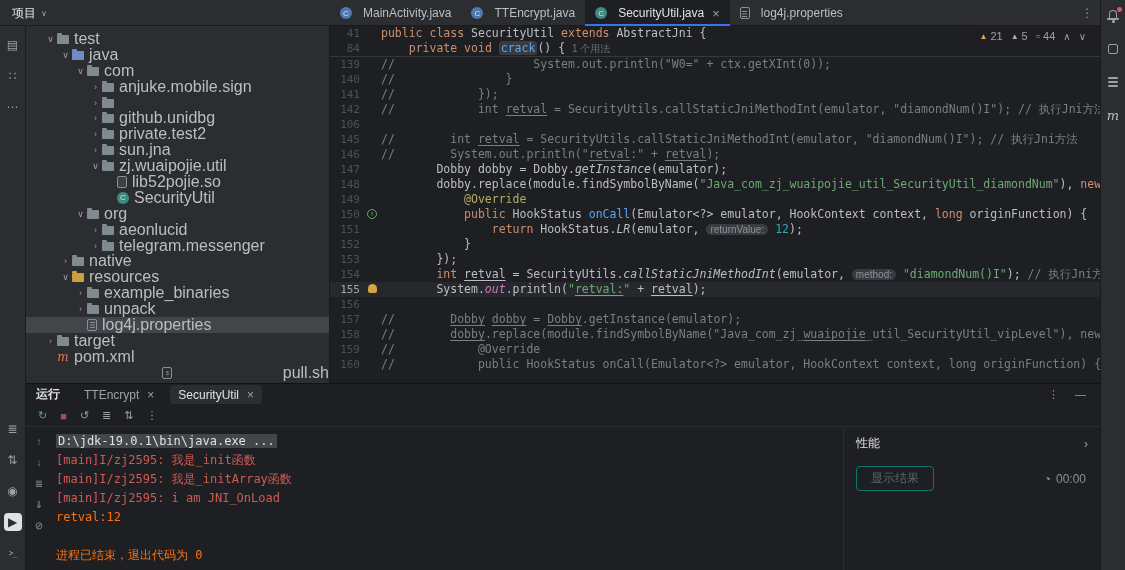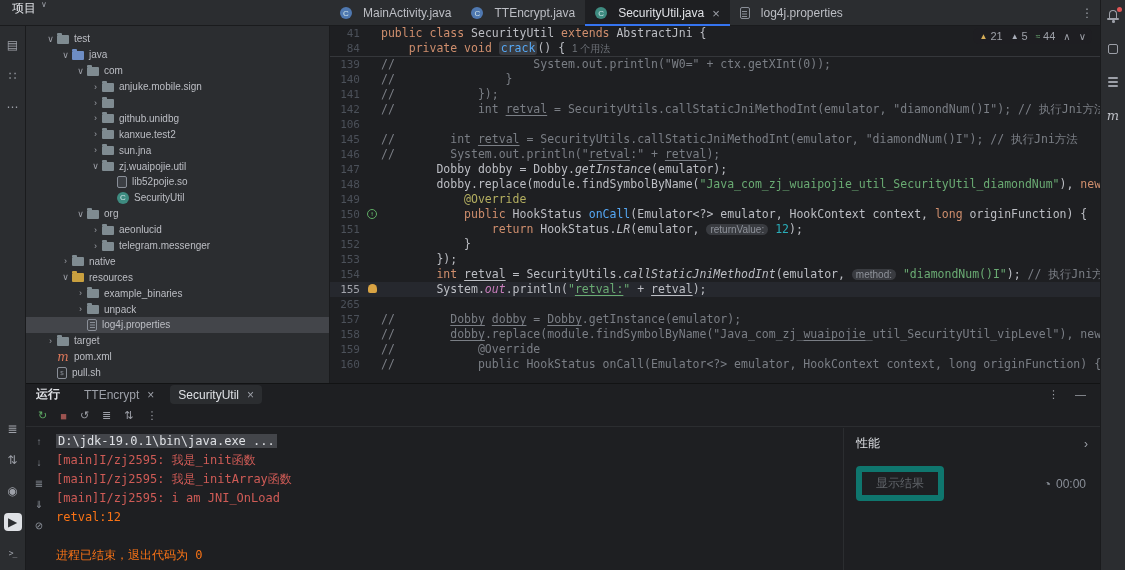--- a/index.html
+++ b/index.html
@@ -2,21 +2,21 @@
 <html><head>
 <meta charset="utf-8">
 <style>
   *{margin:0;padding:0;box-sizing:border-box}
   html,body{width:1125px;height:570px;overflow:hidden}
   body{background:#1e1f22;font-family:"Liberation Sans",sans-serif;color:#bcbec4;font-size:12px;position:relative}
   #root{position:absolute;inset:0}
 
   
   .topbar{position:absolute;left:0;top:0;width:1125px;height:26px;background:#2b2d30;border-bottom:1px solid #1a1b1d;z-index:1}
-  .project-menu{position:absolute;left:0;top:0;height:26px;display:flex;align-items:flex-start;gap:5px;padding:0 12px;color:#dfe1e5}
+  .project-menu{position:absolute;left:0;top:0;height:26px;display:flex;align-items:center;gap:5px;padding:0 12px;color:#dfe1e5}
   .project-menu .chev{font-size:8px;color:#9da0a8}
   .tabs{position:absolute;left:330px;top:0;height:26px;display:flex}
   .tab{display:flex;align-items:center;gap:6px;padding:0 10px;font-size:12px;color:#bcbec4;position:relative;white-space:nowrap}
   .tab.active{background:#1e1f22;color:#dfe1e5}
   .tab.active::after{content:"";position:absolute;left:0;right:0;bottom:0;height:2px;background:#3574f0}
   .tab-close{color:#9da0a8;font-size:13px;margin-left:2px}
   .tabbar-more{position:absolute;right:32px;top:0;height:26px;display:flex;align-items:center;color:#9da0a8}
 
   
   .leftstrip{position:absolute;left:0;top:26px;bottom:0;width:26px;background:#2b2d30;border-right:1px solid #1a1b1d;display:flex;flex-direction:column;align-items:center;padding:10px 0 8px;z-index:10}
@@ -32,21 +32,21 @@
   .bell-clap{position:absolute;left:8px;top:13px;width:2.5px;height:2.5px;background:#9da0a8;border-radius:50%}
   .badge{position:absolute;right:0;top:0;width:5px;height:5px;background:#e05555;border-radius:50%}
   .boxicon{display:block;width:10px;height:10px;border:1.5px solid #9da0a8;border-radius:2px}
   .dbicon{display:block;width:10px;height:2.5px;background:#9da0a8;border-radius:1.5px;box-shadow:0 4px 0 #9da0a8,0 8px 0 #9da0a8;margin-bottom:8px}
 
   
   .project{position:absolute;left:26px;top:26px;width:304px;height:357px;background:#2b2d30;border-right:1px solid #1a1b1d;overflow:hidden;padding-top:5px}
   .tree-row{height:15.9px;display:flex;align-items:center;white-space:nowrap;color:#bcbec4}
   .tree-row.selected{background:#43454a}
   .tree-chevron{flex:none;width:13px;text-align:center;color:#9da0a8;font-size:9px}
-  .tree-label{font-size:10px}
+  .tree-label{font-size:16px}
 
   
   .fi{flex:none;margin-right:5px;display:inline-flex}
   .fi-folder{position:relative;width:12px;height:9px;border-radius:1px;background:var(--c,#7f8b91);margin-top:1px}
   .fi-folder::before{content:"";position:absolute;left:0;top:-2px;width:5px;height:2px;border-radius:1px 1px 0 0;background:var(--c,#7f8b91)}
   .fi-class{width:12px;height:12px;border-radius:50%;background:var(--c,#3e7e8b);color:#cfe3e6;font-size:8px;display:inline-flex;align-items:center;justify-content:center;font-family:"Liberation Sans",sans-serif}
   .fi-file,.fi-so,.fi-shell,.fi-props{width:10px;height:12px;border:1px solid #8a8f98;border-radius:2px;position:relative}
   .fi-so{background:#3c3f44}
   .fi-shell{color:#8a8f98;font-size:6px;display:inline-flex;align-items:center;justify-content:center}
   .fi-props::before{content:"";position:absolute;left:1.5px;top:2.5px;width:5px;height:1px;background:#8a8f98;box-shadow:0 2.5px 0 #8a8f98,0 5px 0 #8a8f98}
@@ -108,21 +108,21 @@
   .console-output{position:absolute;left:30px;top:48px;right:260px;bottom:0;font-family:"DejaVu Sans Mono",monospace;font-size:12px;line-height:19px;white-space:pre;overflow:hidden}
   .console-line{height:19px}
   .console-line.error{color:#cf5b56}
   .console-line.normal{color:#f97316}
   .console-line.selected span{background:#43454a;color:#dfe1e5;padding:0 2px}
 
   .perf{position:absolute;left:817px;top:44px;right:0;bottom:0;border-left:1px solid #2b2d30}
   .perf-header{display:flex;align-items:center;justify-content:space-between;padding:7px 12px 4px;color:#dfe1e5;font-size:12px}
   .perf-chevron{color:#9da0a8}
   .perf-row{display:flex;align-items:center;justify-content:space-between;padding:10px 14px 0 12px}
-  .perf-btn{border:6px solid #0f766e;border-radius:4px;padding:3px 14px;color:#5f6368;font-size:12px;background:transparent;font-family:Liberation Serif, serif}
+  .perf-btn{border:1px solid #0f766e;border-radius:4px;padding:3px 14px;color:#5f6368;font-size:12px;background:transparent;font-family:Liberation Serif, serif}
   .perf-timer{color:#8a8f98;font-size:12px;display:flex;gap:5px;align-items:center}
 </style>
 </head>
 <body>
 
 <div id="root">
 
   <div class="topbar">
     <div class="project-menu">
       <span>项目</span>
@@ -193,21 +193,21 @@
           <span class="fi fi-folder" style="--c: #7f8b91;"></span>
         </div>
         <div class="tree-row" style="padding-left: 63px;">
           <span class="tree-chevron">›</span>
           <span class="fi fi-folder" style="--c: #7f8b91;"></span>
           <span class="tree-label">github.unidbg</span>
         </div>
         <div class="tree-row" style="padding-left: 63px;">
           <span class="tree-chevron">›</span>
           <span class="fi fi-folder" style="--c: #7f8b91;"></span>
-          <span class="tree-label">kanxue.test2</span>
+          <span class="tree-label">private.test2</span>
         </div>
         <div class="tree-row" style="padding-left: 63px;">
           <span class="tree-chevron">›</span>
           <span class="fi fi-folder" style="--c: #7f8b91;"></span>
           <span class="tree-label">sun.jna</span>
         </div>
         <div class="tree-row" style="padding-left: 63px;">
           <span class="tree-chevron">∨</span>
           <span class="fi fi-folder" style="--c: #7f8b91;"></span>
           <span class="tree-label">zj.wuaipojie.util</span>
@@ -265,21 +265,21 @@
         <div class="tree-row" style="padding-left: 18px;">
           <span class="tree-chevron">›</span>
           <span class="fi fi-folder" style="--c: #7f8b91;"></span>
           <span class="tree-label">target</span>
         </div>
         <div class="tree-row" style="padding-left: 18px;">
           <span class="tree-chevron"></span>
           <span class="fi fi-maven">m</span>
           <span class="tree-label">pom.xml</span>
         </div>
-        <div class="tree-row" style="padding-left: 18px;">
+        <div class="tree-row" style="padding-left: 18px; justify-content: space-between;">
           <span class="tree-chevron"></span>
           <span class="fi fi-shell">$</span>
           <span class="tree-label">pull.sh</span>
         </div>
       </div>
   </div>
 
   <div class="editor">
     <div class="codearea">
       <div class="sticky">
@@ -296,21 +296,21 @@
           <div class="code-line"><span class="gutter">146</span><span class="gicon"></span><span class="code-text"><span class="tk-cm">//        System.out.println("</span><span class="tk-cm tk-ul">retval</span><span class="tk-cm">:" + </span><span class="tk-cm tk-ul">retval</span><span class="tk-cm">);</span></span></div>
           <div class="code-line"><span class="gutter">147</span><span class="gicon"></span><span class="code-text"><span class="tk-def">        Dobby dobby = Dobby.</span><span class="tk-smc">getInstance</span><span class="tk-def">(emulator);</span></span></div>
           <div class="code-line"><span class="gutter">148</span><span class="gicon"></span><span class="code-text"><span class="tk-def">        dobby.replace(module.findSymbolByName(</span><span class="tk-str">"Java_com_zj_wuaipojie_util_SecurityUtil_diamondNum"</span><span class="tk-def">), </span><span class="tk-kw">new</span></span></div>
           <div class="code-line"><span class="gutter">149</span><span class="gicon"></span><span class="code-text"><span class="tk-ann">            @Override</span></span></div>
           <div class="code-line"><span class="gutter">150</span><span class="gicon"><span class="ovr-icon">↑</span></span><span class="code-text"><span class="tk-def">            </span><span class="tk-kw">public</span><span class="tk-def"> HookStatus </span><span class="tk-mdef">onCall</span><span class="tk-def">(Emulator&lt;?&gt; emulator, HookContext context, </span><span class="tk-kw">long</span><span class="tk-def"> originFunction) {</span></span></div>
           <div class="code-line"><span class="gutter">151</span><span class="gicon"></span><span class="code-text"><span class="tk-def">                </span><span class="tk-kw">return</span><span class="tk-def"> HookStatus.</span><span class="tk-smc">LR</span><span class="tk-def">(emulator, </span><span class="tk-inlay">returnValue:</span><span class="tk-def"> </span><span class="tk-num">12</span><span class="tk-def">);</span></span></div>
           <div class="code-line"><span class="gutter">152</span><span class="gicon"></span><span class="code-text"><span class="tk-def">            }</span></span></div>
           <div class="code-line"><span class="gutter">153</span><span class="gicon"></span><span class="code-text"><span class="tk-def">        });</span></span></div>
           <div class="code-line"><span class="gutter">154</span><span class="gicon"></span><span class="code-text"><span class="tk-def">        </span><span class="tk-kw">int</span><span class="tk-def"> </span><span class="tk-ul">retval</span><span class="tk-def"> = SecurityUtils.</span><span class="tk-smc">callStaticJniMethodInt</span><span class="tk-def">(emulator, </span><span class="tk-inlay">method:</span><span class="tk-def"> </span><span class="tk-str">"diamondNum()I"</span><span class="tk-def">); </span><span class="tk-cm">// 执行Jni方法</span></span></div>
           <div class="code-line current"><span class="gutter cur">155</span><span class="gicon"><span class="bulb-icon"></span></span><span class="code-text"><span class="tk-def">        System.</span><span class="tk-fld">out</span><span class="tk-def">.println(</span><span class="tk-str">"</span><span class="tk-str tk-ul">retval:</span><span class="tk-str">"</span><span class="tk-def"> + </span><span class="tk-ul">retval</span><span class="tk-def">);</span></span></div>
-          <div class="code-line"><span class="gutter">265</span><span class="gicon"></span><span class="code-text"></span></div>
+          <div class="code-line"><span class="gutter">156</span><span class="gicon"></span><span class="code-text"></span></div>
           <div class="code-line"><span class="gutter">157</span><span class="gicon"></span><span class="code-text"><span class="tk-cm">//        </span><span class="tk-cm tk-ul">Dobby</span><span class="tk-cm"> </span><span class="tk-cm tk-ul">dobby</span><span class="tk-cm"> = </span><span class="tk-cm tk-ul">Dobby</span><span class="tk-cm">.getInstance(emulator);</span></span></div>
           <div class="code-line"><span class="gutter">158</span><span class="gicon"></span><span class="code-text"><span class="tk-cm">//        </span><span class="tk-cm tk-ul">dobby</span><span class="tk-cm">.replace(module.findSymbolByName("Java_com_zj_</span><span class="tk-cm tk-ul">wuaipojie</span><span class="tk-cm">_util_SecurityUtil_vipLevel"), new ReplaceCallback() { // 使用Dobby替换</span></span></div>
           <div class="code-line"><span class="gutter">159</span><span class="gicon"></span><span class="code-text"><span class="tk-cm">//            @Override</span></span></div>
           <div class="code-line"><span class="gutter">160</span><span class="gicon"></span><span class="code-text"><span class="tk-cm">//            public HookStatus onCall(Emulator&lt;?&gt; emulator, HookContext context, long originFunction) {</span></span></div>
         </div>
     </div>
     <div class="inspections">
       <span class="insp warn">
           <span class="ic">▲</span>
           <span>21</span>

